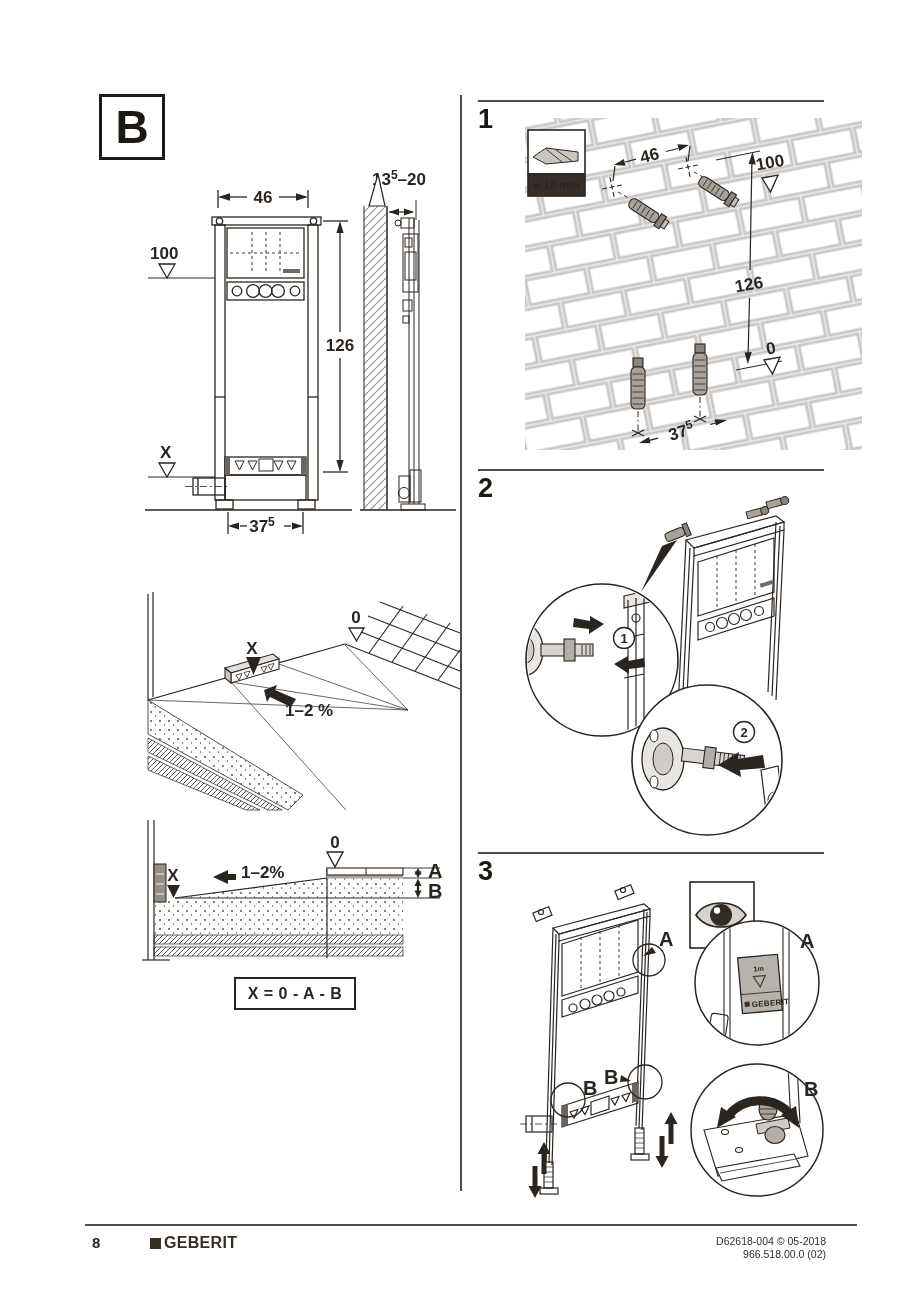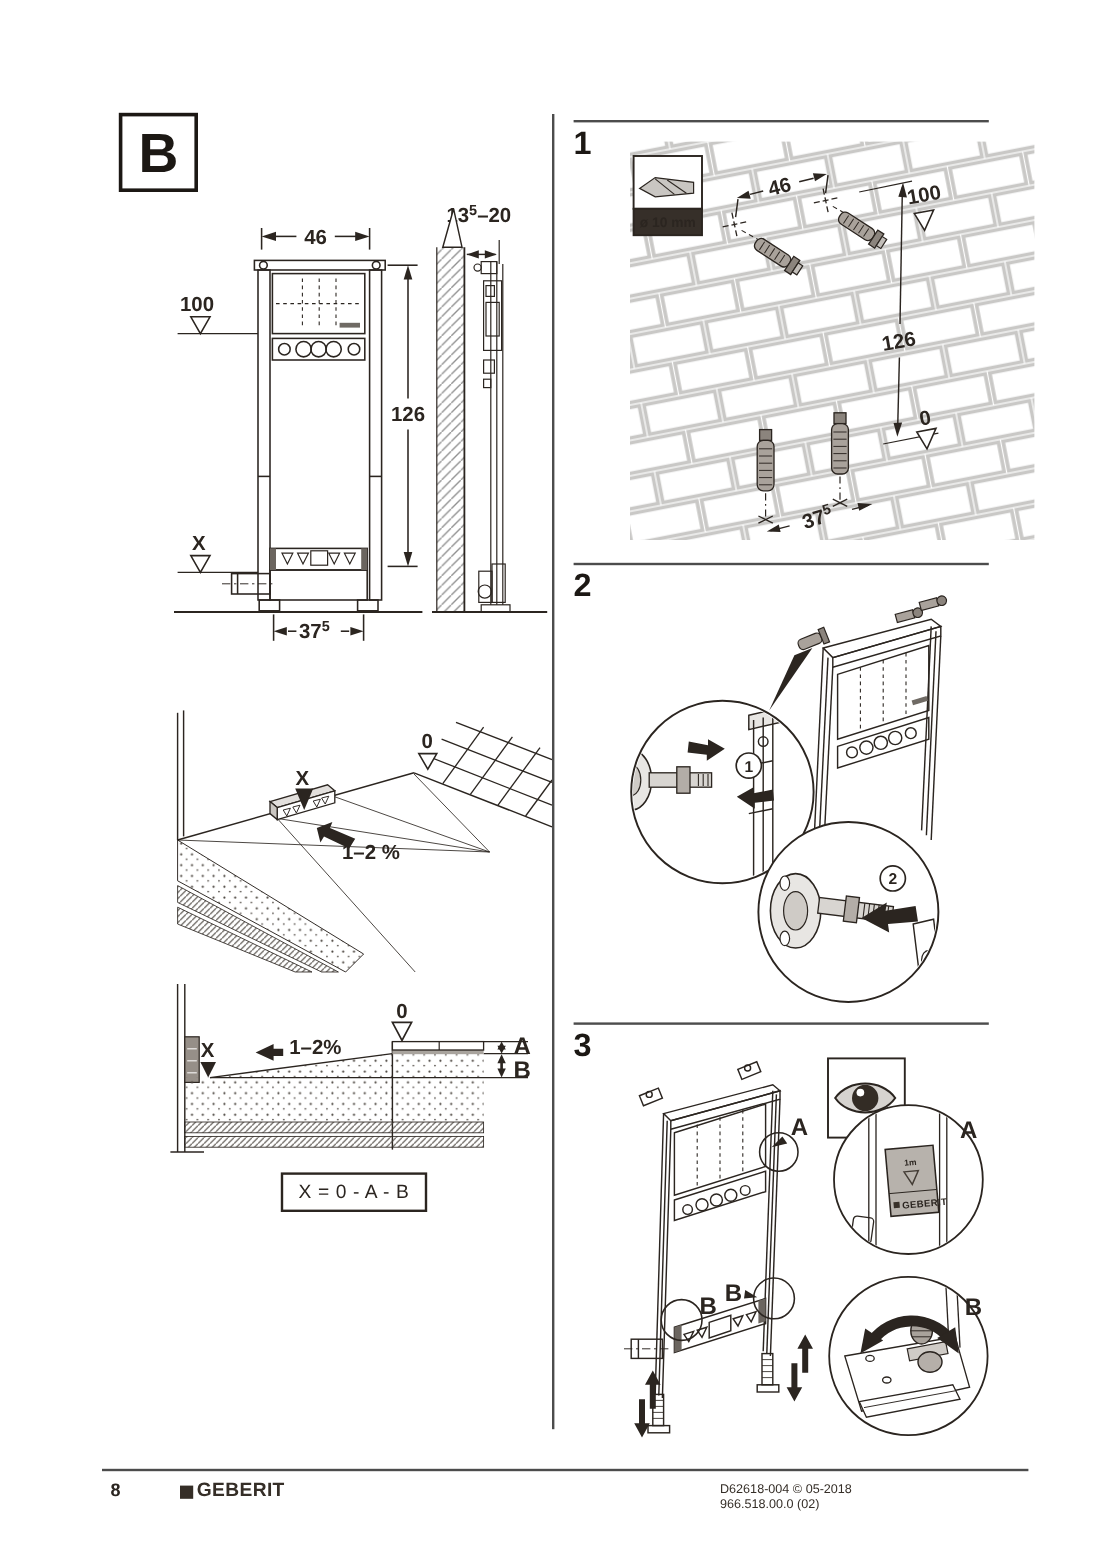--- a/index.html
+++ b/index.html
@@ -11,22 +11,22 @@
   svg text{font-family:"Liberation Sans",sans-serif;fill:#2b2520}
   .dim{font-size:17px;font-weight:700}
   .dimS{font-size:12px;font-weight:700}
   .big{font-size:20px;font-weight:700}
   .stepnum{font-size:27px;font-weight:700;color:#1c1814;line-height:1}
   .rule{background:#4c4c4c;height:2px}
   .vrule{background:#4c4c4c;width:2px}
   .secbox{width:66px;height:66px;border:3px solid #1c1814;display:flex;align-items:center;justify-content:center}
   .seclabel{font-size:46px;font-weight:700;color:#1c1814}
   .formula{border:2px solid #2b2520;width:122px;height:33px;display:flex;align-items:center;justify-content:center;
-           font-size:16px;font-weight:400;letter-spacing:.5px}
-  .footer-ref{font-size:10.5px;line-height:13px;color:#352e27;}
+           font-size:16px;font-weight:700;letter-spacing:.5px}
+  .footer-ref{font-size:10.5px;line-height:13px;color:#352e27;text-align:right}
 </style>
 </head>
 <body>
 
 <div class="page">
 
   <div class="abs secbox" style="left:99px;top:94px">
     <span class="seclabel">B</span>
   </div>
 

